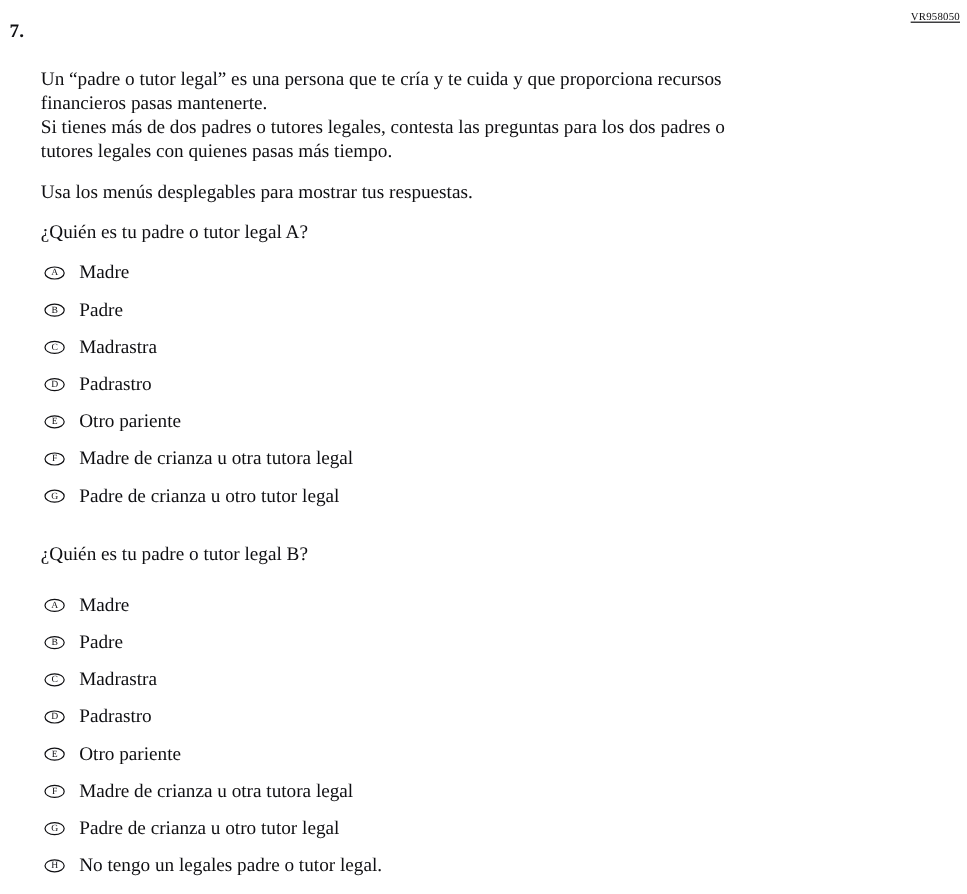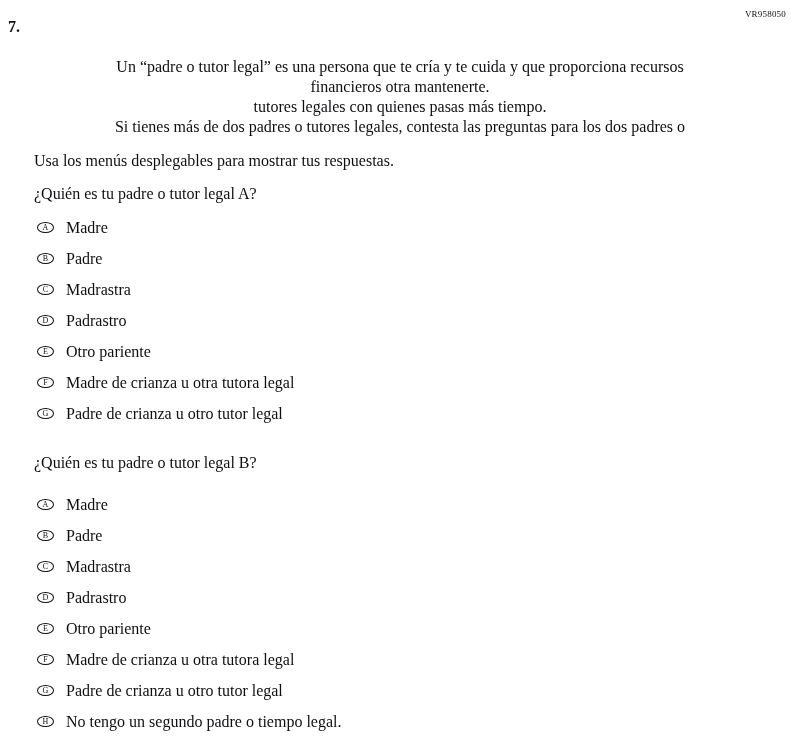--- a/index.html
+++ b/index.html
@@ -12,40 +12,40 @@
     height: 745px;
     position: relative;
     color: #0f0f12;
     font-family: "Liberation Serif", serif;
     font-size: 16px;
     overflow: hidden;
   }
   .form-code {
     position: absolute;
     top: 9px;
-    right: 20px;
+    right: 6px;
     font-size: 9px;
     letter-spacing: 0.2px;
+    text-decoration: underline;
   }
   .qrow {
     display: flex;
     padding: 17px 0 0 8px;
     line-height: 20px;
   }
   .qnum {
     font-weight: bold;
     flex: 0 0 auto;
     margin-right: 9px;
   }
   .qtext { flex: 1 1 auto; }
   .indent { margin-left: 34px; margin-right: 40px; }
   .para {
     margin-top: 20px;
     line-height: 20px;
-    text-align: center;
   }
   .para div { white-space: nowrap; }
   .instruction {
     margin-top: 14px;
     line-height: 20px;
   }
   .prompt {
     margin-top: 13px;
     line-height: 20px;
   }
@@ -83,23 +83,23 @@
 <body>
 
 <div class="form-code">VR958050</div>
 
 <div class="qrow">
   <span class="qnum">7.</span>
 </div>
 
 <div class="indent para">
   <div>Un “padre o tutor legal” es una persona que te cría y te cuida y que proporciona recursos</div>
-  <div>financieros otra mantenerte.</div>
+  <div>financieros pasas mantenerte.</div>
+  <div>Si tienes más de dos padres o tutores legales, contesta las preguntas para los dos padres o</div>
   <div>tutores legales con quienes pasas más tiempo.</div>
-  <div>Si tienes más de dos padres o tutores legales, contesta las preguntas para los dos padres o</div>
 </div>
 
 <div class="indent instruction">Usa los menús desplegables para mostrar tus respuestas.</div>
 
 <div class="indent prompt">
   <span>¿Quién es tu </span><span class="bold">padre o tutor legal A?</span>
 </div>
 
 <div class="indent options">
 
@@ -205,15 +205,15 @@
       <span class="bubble">
         <span class="bubble-letter">G</span>
       </span>
       <span class="option-label">Padre de crianza u otro tutor legal</span>
     </div>
 
     <div class="option">
       <span class="bubble">
         <span class="bubble-letter">H</span>
       </span>
-      <span class="option-label">No tengo un segundo padre o tiempo legal.</span>
+      <span class="option-label">No tengo un legales padre o tutor legal.</span>
     </div>
   </div>
 
 </body></html>

